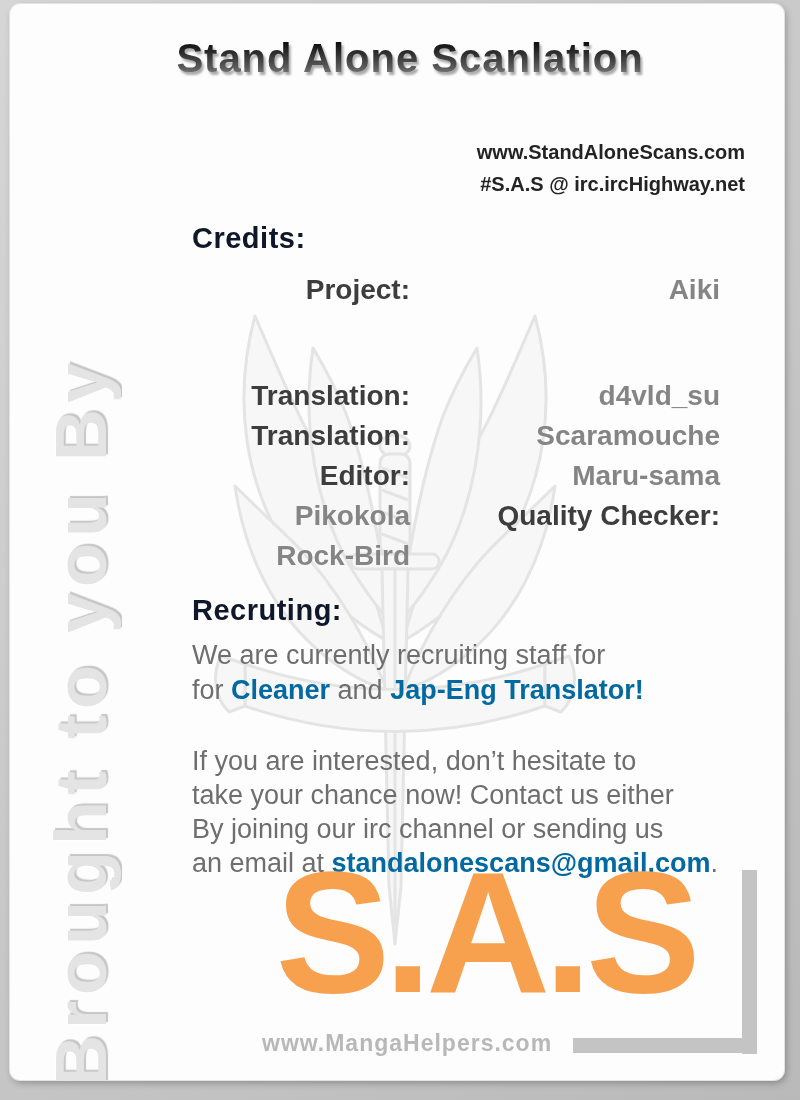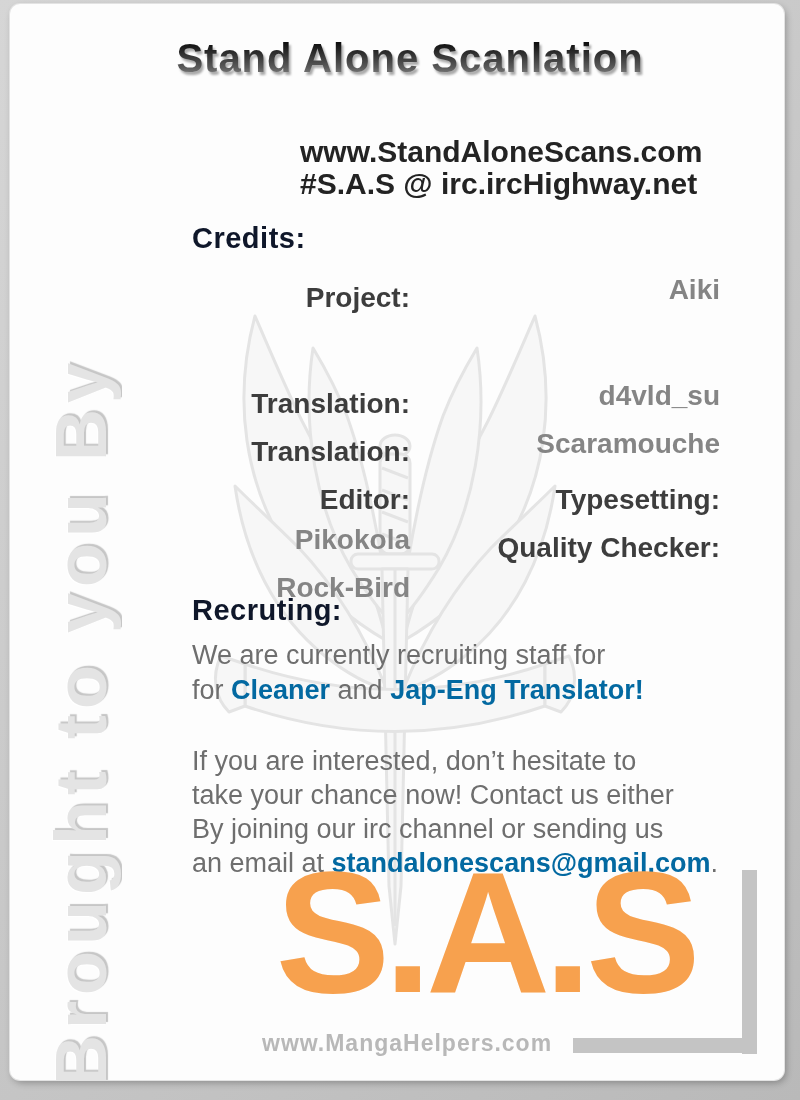--- a/index.html
+++ b/index.html
@@ -33,38 +33,38 @@
   .title {
     position:absolute; left:55px; top:32px; width:690px; z-index:2;
     text-align:center; font-size:40px; font-weight:bold; letter-spacing:1px;
     background:linear-gradient(180deg,#0e0e0e 15%,#5a5a5a 70%,#9b9b9b 100%);
     -webkit-background-clip:text; background-clip:text; color:transparent;
     filter:drop-shadow(2px 3px 1px rgba(140,140,140,0.75));
   }
 
   .urls {
     position:absolute; left:290px; top:132px; width:445px; z-index:2;
-    font-size:30px; font-weight:600; color:#232323; line-height:32px;
+    text-align:right; font-size:20px; font-weight:600; color:#232323; line-height:32px;
   }
 
   .section-heading {
     position:absolute; z-index:2; font-size:29px; font-weight:bold; color:#0f172a;
     letter-spacing:0.5px;
   }
   .credits-heading { left:182px; top:218px; }
   .recruiting-heading { left:182px; top:590px; }
 
   .credits-grid {
     position:absolute; z-index:2; left:150px; width:560px;
     display:grid; grid-template-columns:250px 1fr; column-gap:10px;
     font-size:28px; line-height:40px;
   }
   .project-grid { top:266px; }
   .staff-grid { top:372px; }
-  .credit-label { text-align:right; color:#3d3d3d; font-weight:600; white-space:nowrap;margin-top:8px; }
+  .credit-label { text-align:right; color:#3d3d3d; font-weight:600; white-space:nowrap; }
   .credit-value { text-align:right; color:#858585; font-weight:600; white-space:nowrap; }
 
   .para { position:absolute; z-index:2; left:182px; font-size:27px; font-weight:500; color:#6e6e6e; }
   .para .pline { white-space:nowrap; }
   .para-1 { top:634px; }
   .para-1 .pline { line-height:35px; }
   .para-2 { top:740px; }
   .para-2 .pline { line-height:34px; }
   .blue { color:#0369a1; font-weight:600; }
 
@@ -130,21 +130,21 @@
       <div class="credit-label">Project:</div>
       <div class="credit-value">Aiki</div>
     </div>
 
     <div class="credits-grid staff-grid">
       <div class="credit-label">Translation:</div>
       <div class="credit-value">d4vld_su</div>
       <div class="credit-label">Translation:</div>
       <div class="credit-value">Scaramouche</div>
       <div class="credit-label">Editor:</div>
-      <div class="credit-label">Typesetting:</div>
+      <div class="credit-value">Maru-sama</div>
       <div class="credit-value">Pikokola</div>
       <div class="credit-label">Quality Checker:</div>
       <div class="credit-value">Rock-Bird</div>
     </div>
 
     <div class="section-heading recruiting-heading">Recruting:</div>
 
     <div class="para para-1">
       <div class="pline">We are currently recruiting staff for</div>
       <div class="pline"><span>for </span><span class="blue">Cleaner</span><span> and </span><span class="blue">Jap-Eng Translator</span><span class="blue">!</span></div>

